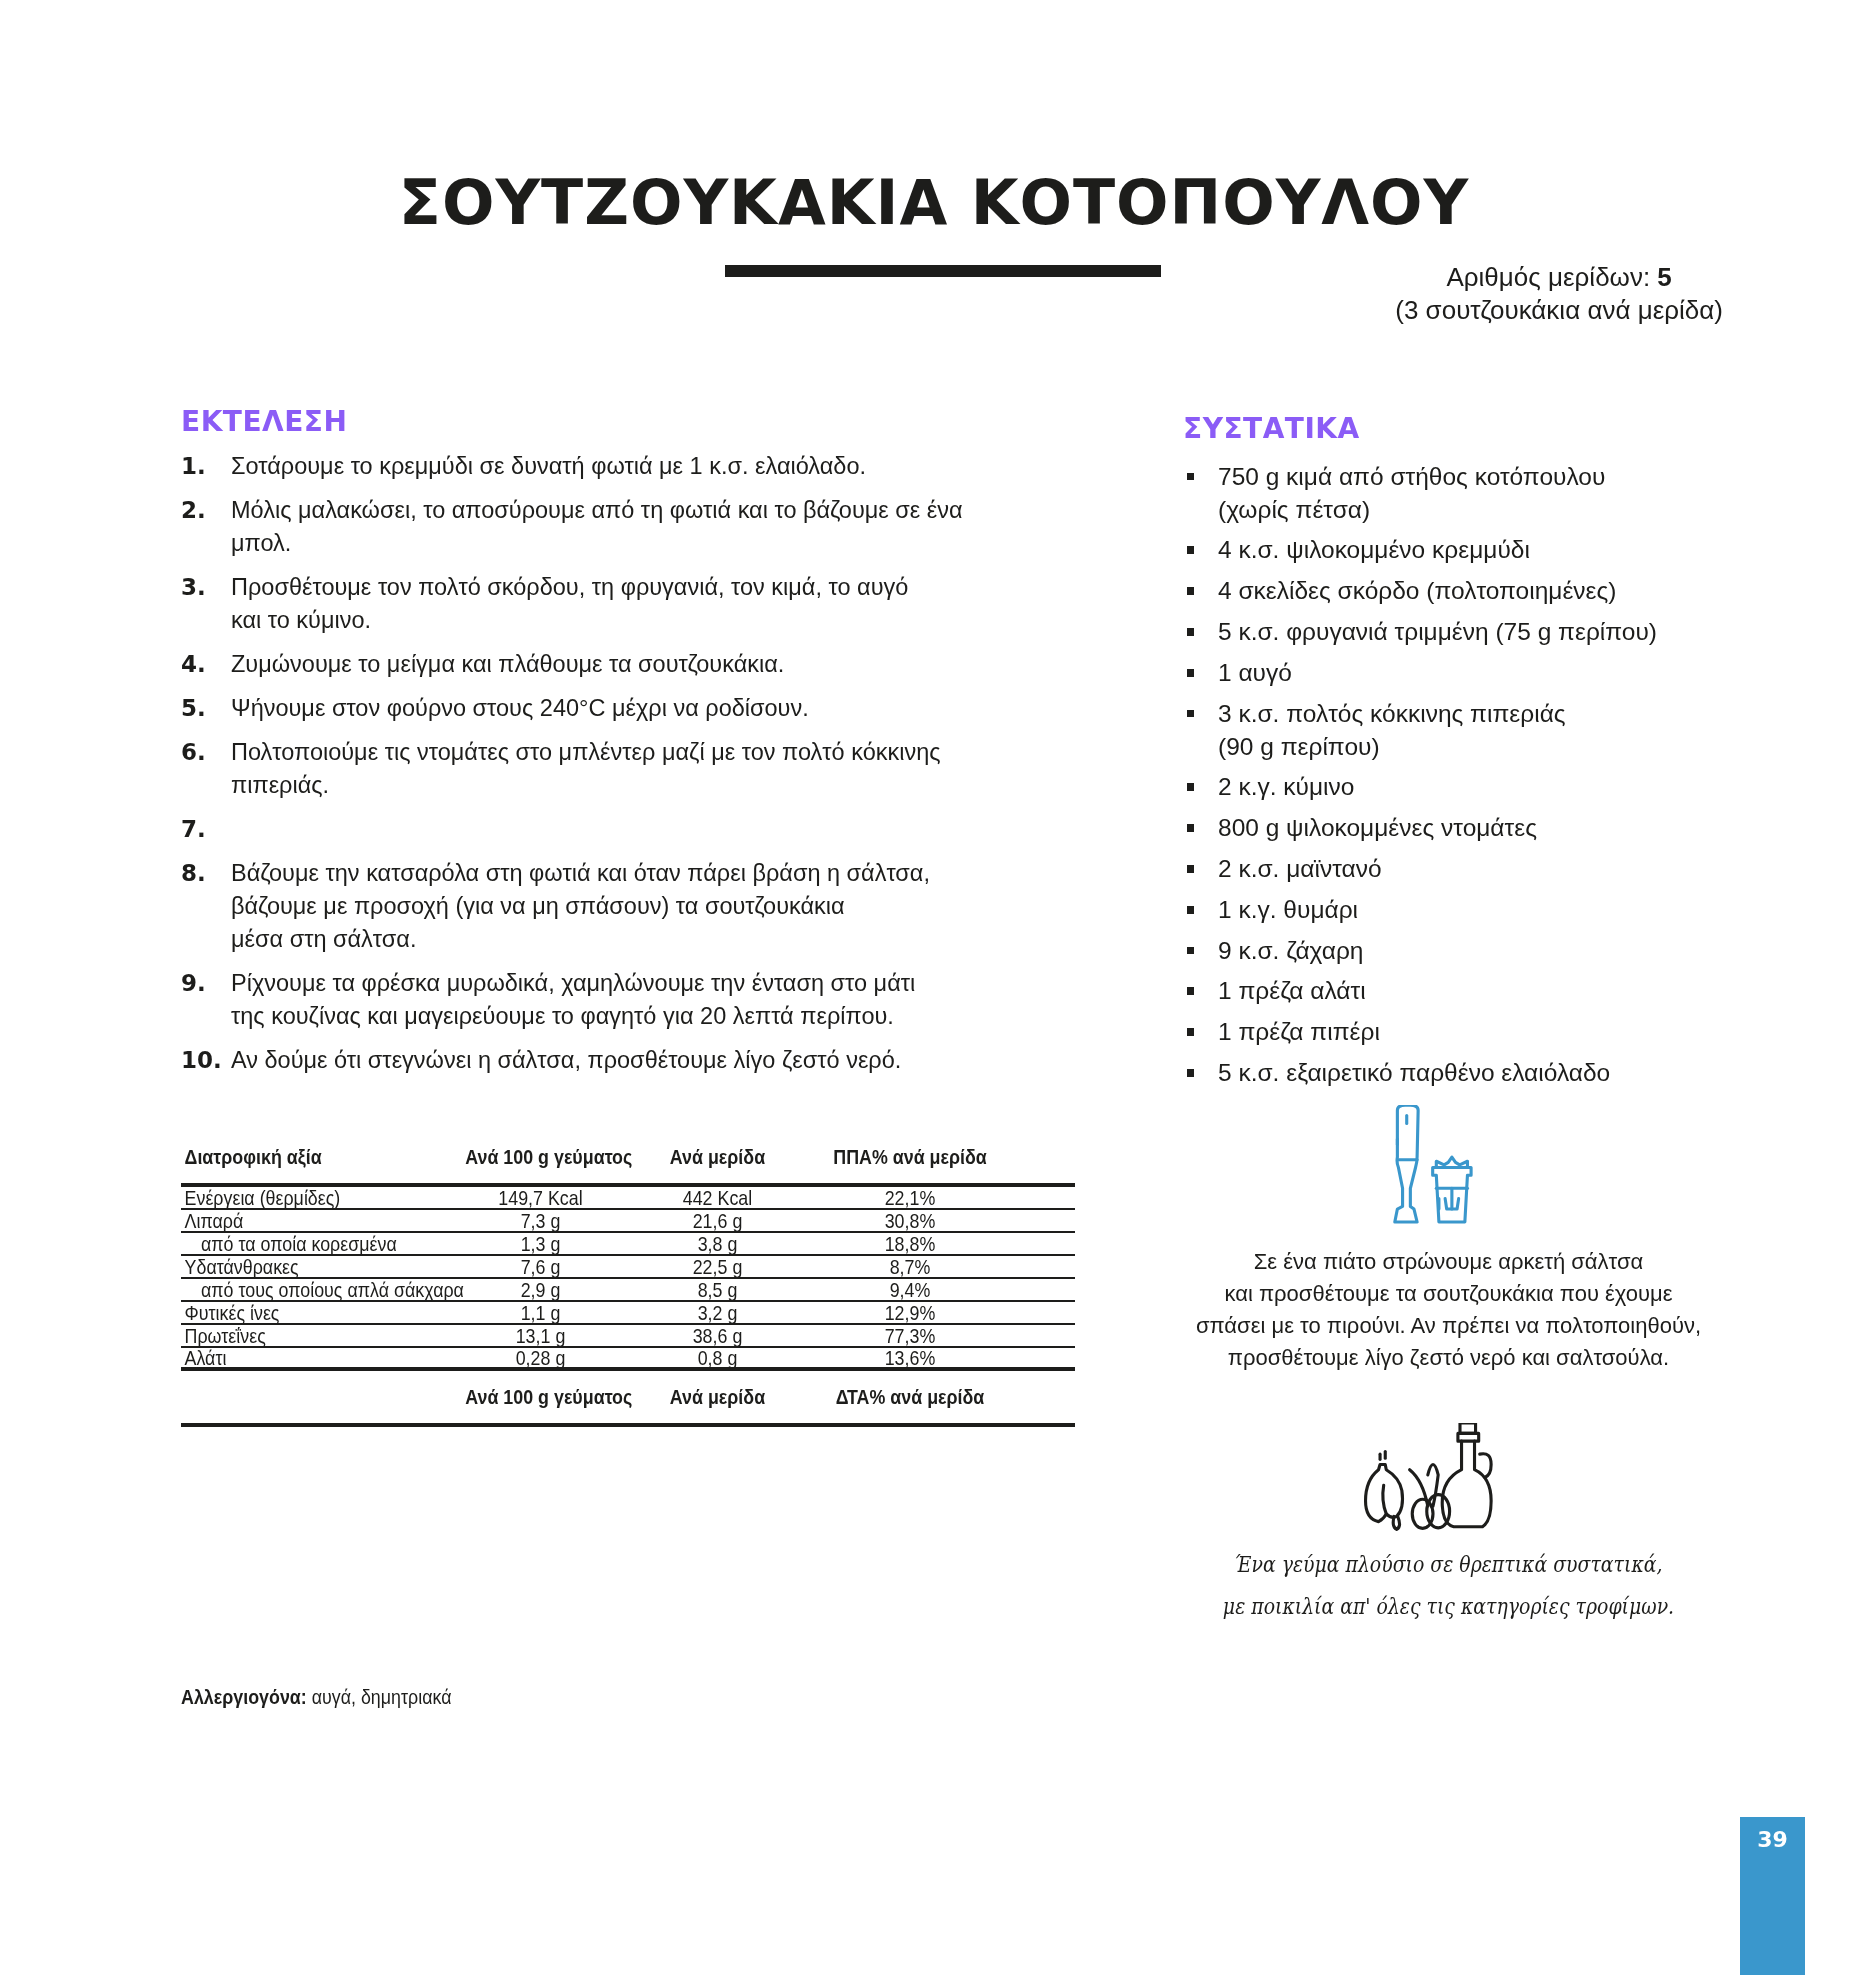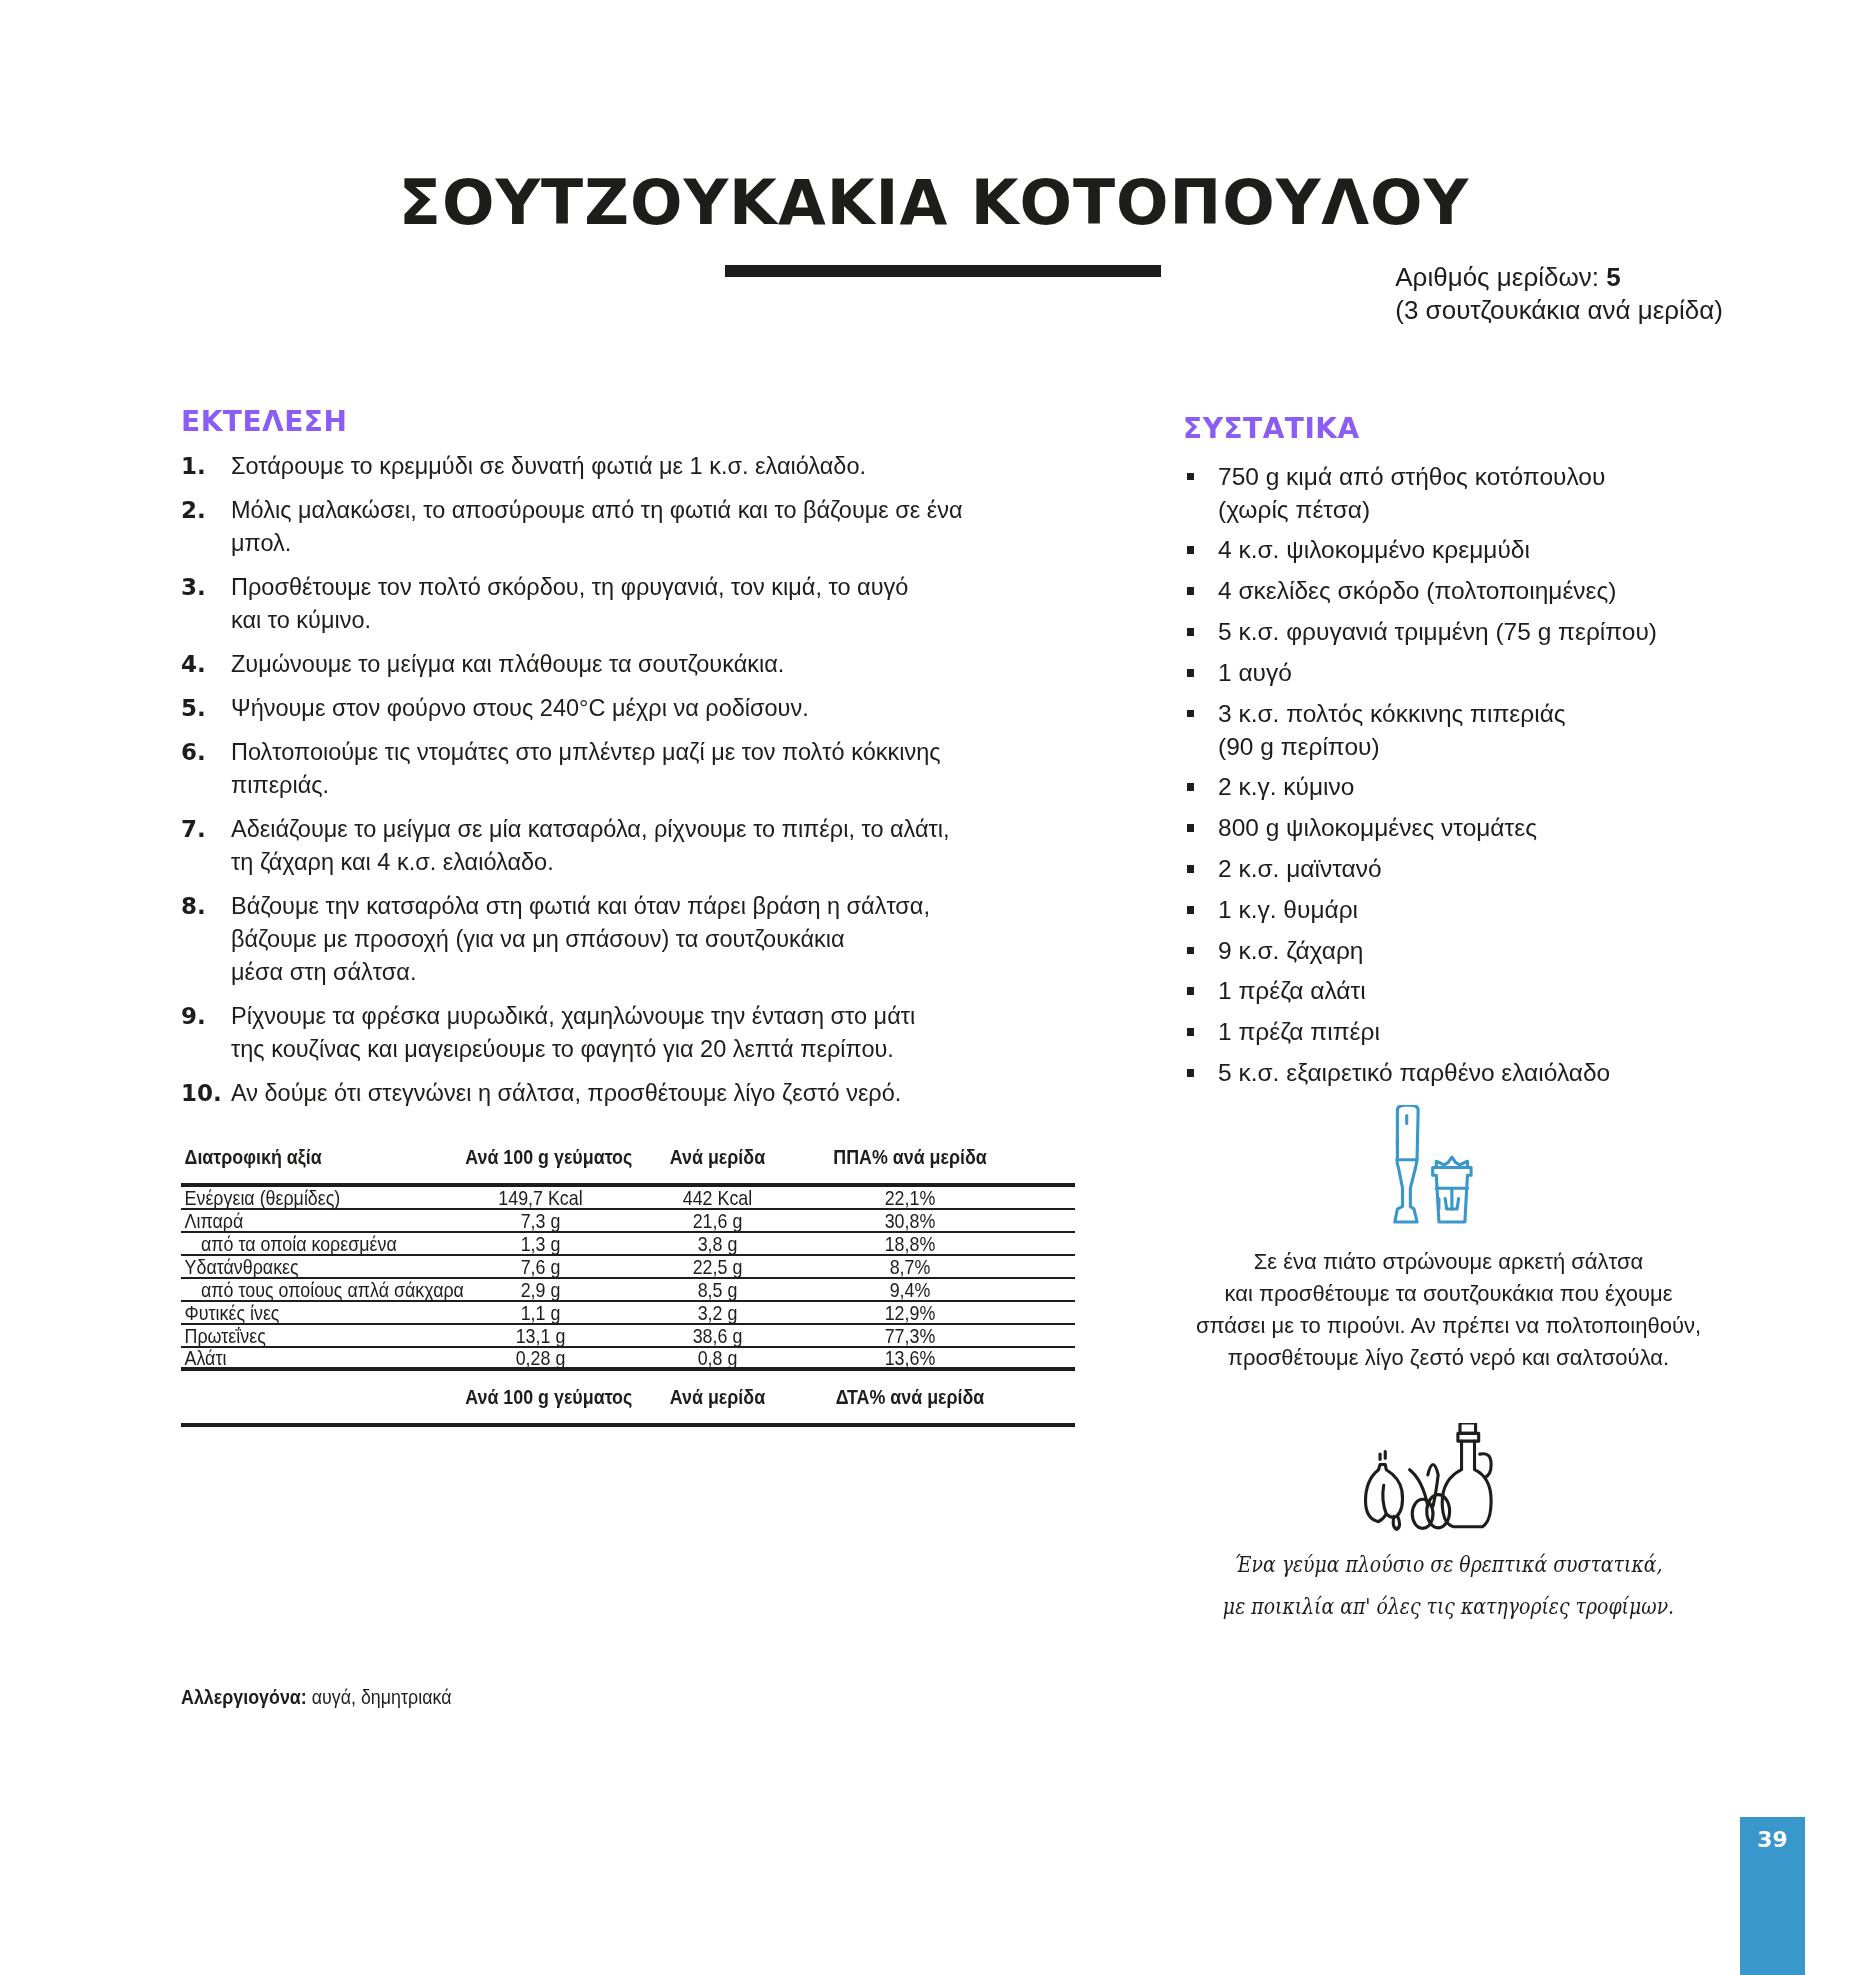--- a/index.html
+++ b/index.html
@@ -6,21 +6,21 @@
     html, body { width: 1868px; height: 1975px; background: #ffffff; overflow: hidden; }
     body { position: relative; font-family: "Liberation Sans", sans-serif; color: #1d1d1b; }
 
     .title {
       position: absolute; left: 0; width: 1868px; top: 166px;
       text-align: center; font-family: "DejaVu Sans", sans-serif; font-weight: bold;
       font-size: 63px; letter-spacing: 1px; transform: scaleX(0.98); color: #1d1d1b;
     }
     .title-rule { position: absolute; left: 725px; top: 265px; width: 436px; height: 11.5px; background: #1d1d1b; }
 
-    .servings { position: absolute; right: 145px; top: 261px; text-align: left; font-size: 26px; line-height: 33px; color: #1d1d1b; }
+    .servings { position: absolute; right: 145px; top: 261px; text-align: center; font-size: 26px; line-height: 33px; color: #1d1d1b; }
     .servings b { font-weight: bold; }
 
     .section-head { font-family: "DejaVu Sans", sans-serif; font-weight: bold; font-size: 28px; color: #8b5cf6; letter-spacing: 0.5px; margin-top: 24px; }
 
     .steps { position: absolute; left: 181px; top: 381px; width: 860px; }
     .steps .section-head { margin-bottom: 11.5px; }
     .step { display: flex; font-size: 23.5px; line-height: 33px; margin-bottom: 11px; }
     .step .num { width: 50px; flex: none; font-family: "DejaVu Sans", sans-serif; font-weight: bold; font-size: 23px; }
     .step .txt { white-space: pre-line; }
 
@@ -90,22 +90,20 @@
         <span class="num">5.</span>
         <span class="txt">Ψήνουμε στον φούρνο στους 240°C μέχρι να ροδίσουν.</span>
       </div>
       <div class="step">
         <span class="num">6.</span>
         <span class="txt">Πολτοποιούμε τις ντομάτες στο μπλέντερ μαζί με τον πολτό κόκκινης
 πιπεριάς.</span>
       </div>
       <div class="step">
         <span class="num">7.</span>
-        <span class="txt">Αδειάζουμε το μείγμα σε μία κατσαρόλα, ρίχνουμε το πιπέρι, το αλάτι,
-τη ζάχαρη και 4 κ.σ. ελαιόλαδο.</span>
       </div>
       <div class="step">
         <span class="num">8.</span>
         <span class="txt">Βάζουμε την κατσαρόλα στη φωτιά και όταν πάρει βράση η σάλτσα,
 βάζουμε με προσοχή (για να μη σπάσουν) τα σουτζουκάκια
 μέσα στη σάλτσα.</span>
       </div>
       <div class="step">
         <span class="num">9.</span>
         <span class="txt">Ρίχνουμε τα φρέσκα μυρωδικά, χαμηλώνουμε την ένταση στο μάτι

